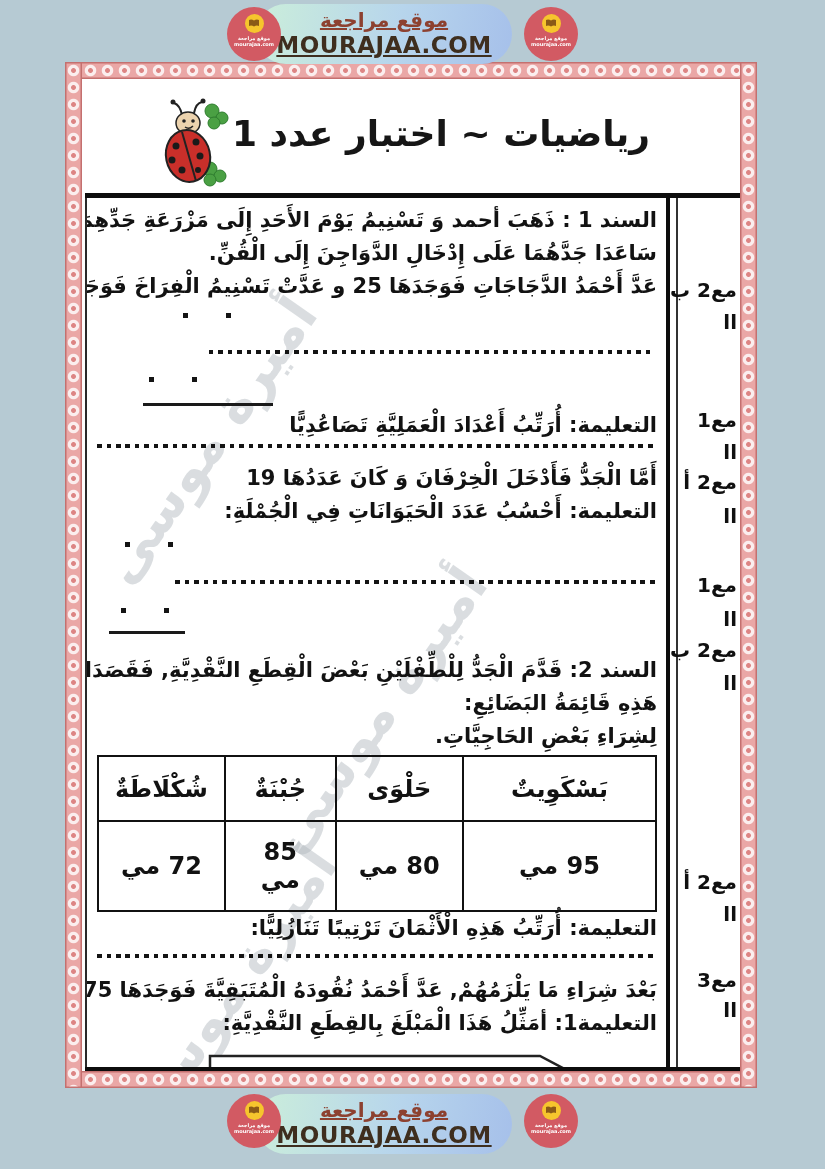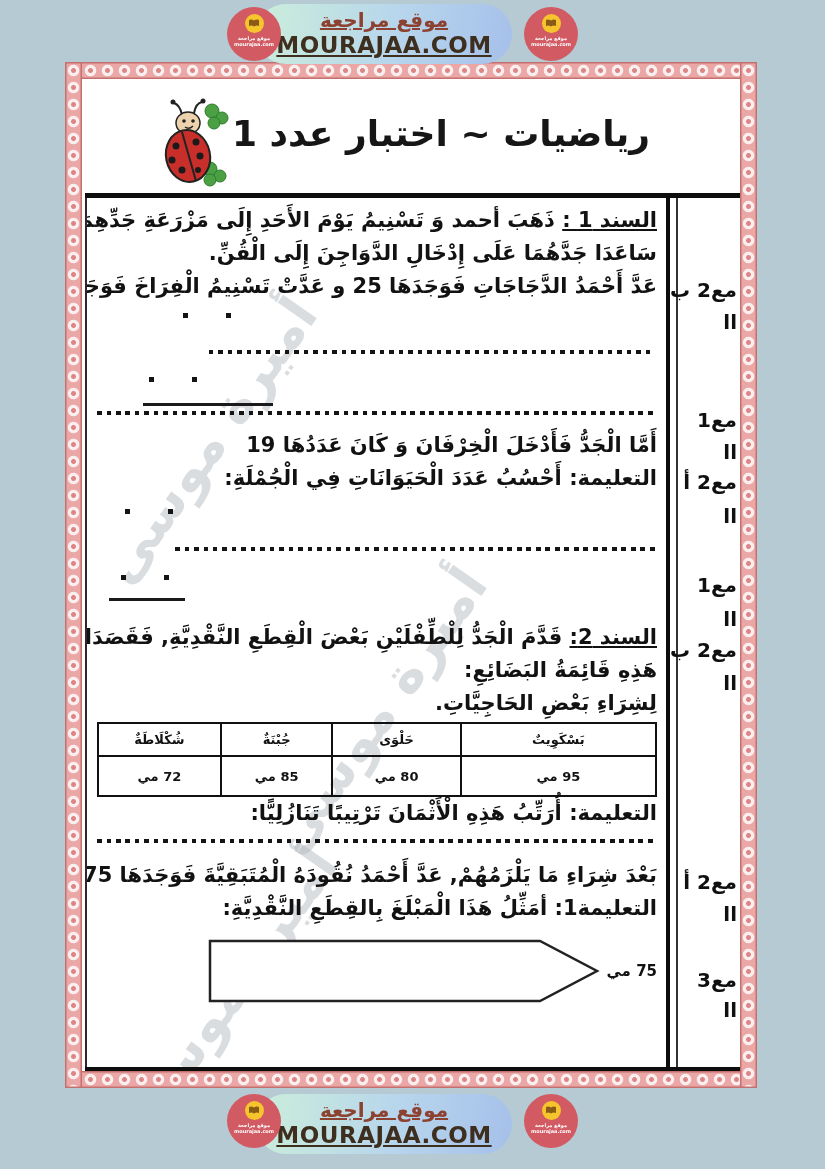--- a/index.html
+++ b/index.html
@@ -64,21 +64,21 @@
     width:64px;margin-left:6px;border-left:2px solid #333;box-sizing:border-box;
     position:relative;direction:rtl;font-weight:700;font-size:20px;color:#101010;
   }
   .mark{position:absolute;right:3px;white-space:nowrap;line-height:24px;margin-top:12px;}
   .m0{top:68px;}  .m1{top:100px;} .m2{top:198px;} .m3{top:230px;}
   .m4{top:260px;} .m5{top:294px;} .m6{top:363px;} .m7{top:397px;}
   .m8{top:428px;} .m9{top:461px;} .m10{top:660px;} .m11{top:692px;}
   .m12{top:758px;} .m13{top:788px;}
 
   .tl{margin:0;line-height:33px;white-space:nowrap;}
-  .hd{text-decoration:underline;margin-top:41px;}
+  .hd{margin-top:41px;}
 
   .dotline{height:4px;background-image:repeating-linear-gradient(90deg,#141414 0 4.5px,transparent 4.5px 9.5px);}
   .dotline.full{margin-top:2px;}
   .dotline.g2{margin-top:9px;}
 
   .work{position:relative;}
   .work.w-1{height:106px;}
   .work.w-2{height:108px;}
   .dotpair{position:absolute;width:48px;display:flex;justify-content:space-between;}
   .dotpair i{width:5px;height:5px;background:#141414;display:block;}
@@ -87,21 +87,21 @@
   .w-1 .dp-a{left:86px;top:10px;}  .w-1 .wline{left:112px;right:2px;top:47px;}
   .w-1 .dp-b{left:52px;top:74px;}  .w-1 .resline{left:46px;top:100px;width:130px;}
   .w-2 .dp-a{left:28px;top:14px;}  .w-2 .wline{left:78px;right:2px;top:52px;}
   .w-2 .dp-b{left:24px;top:80px;}  .w-2 .resline{left:12px;top:103px;width:76px;}
 
   .sp18{margin-top:18px;}
   .sp14{margin-top:14px;}
   .sp16{margin-top:16px;}
 
   .goods-table{width:100%;border-collapse:collapse;margin-top:2px;direction:rtl;}
-  .goods-table td{border:2.5px solid #111;text-align:center;font-weight:700;font-size:13px;padding:0;color:#121212;}
+  .goods-table td{border:2.5px solid #111;text-align:center;font-weight:700;font-size:24px;padding:16px;color:#121212;}
   .goods-table tr.hrow td{height:31px;}
   .goods-table tr.vrow td{height:38px;}
   .c0{width:35%;} .c1{width:23%;} .c2{width:20%;} .c3{width:22%;}
 
   .arrow-row{display:flex;direction:rtl;align-items:center;margin-top:14px;}
   .arrow-label{font-size:15px;font-weight:700;margin-left:6px;white-space:nowrap;color:#121212;}
 </style>
 </head>
 <body>
 
@@ -187,20 +187,21 @@
             <i></i>
           </span>
         <span class="wline"></span>
         <span class="dotpair dp-b">
             <i></i>
             <i></i>
           </span>
         <span class="resline"></span>
       </div>
 
+      <p class="tl">التعليمة: أُرَتِّبُ أَعْدَادَ الْعَمَلِيَّةِ تَصَاعُدِيًّا</p>
       <div class="dotline full"></div>
 
       <p class="tl sp14">أَمَّا الْجَدُّ فَأَدْخَلَ الْخِرْفَانَ وَ كَانَ عَدَدُهَا 19</p>
       <p class="tl">التعليمة: أَحْسُبُ عَدَدَ الْحَيَوَانَاتِ فِي الْجُمْلَةِ:</p>
 
       <div class="work w-2">
         <span class="dotpair dp-a">
             <i></i>
             <i></i>
           </span>

